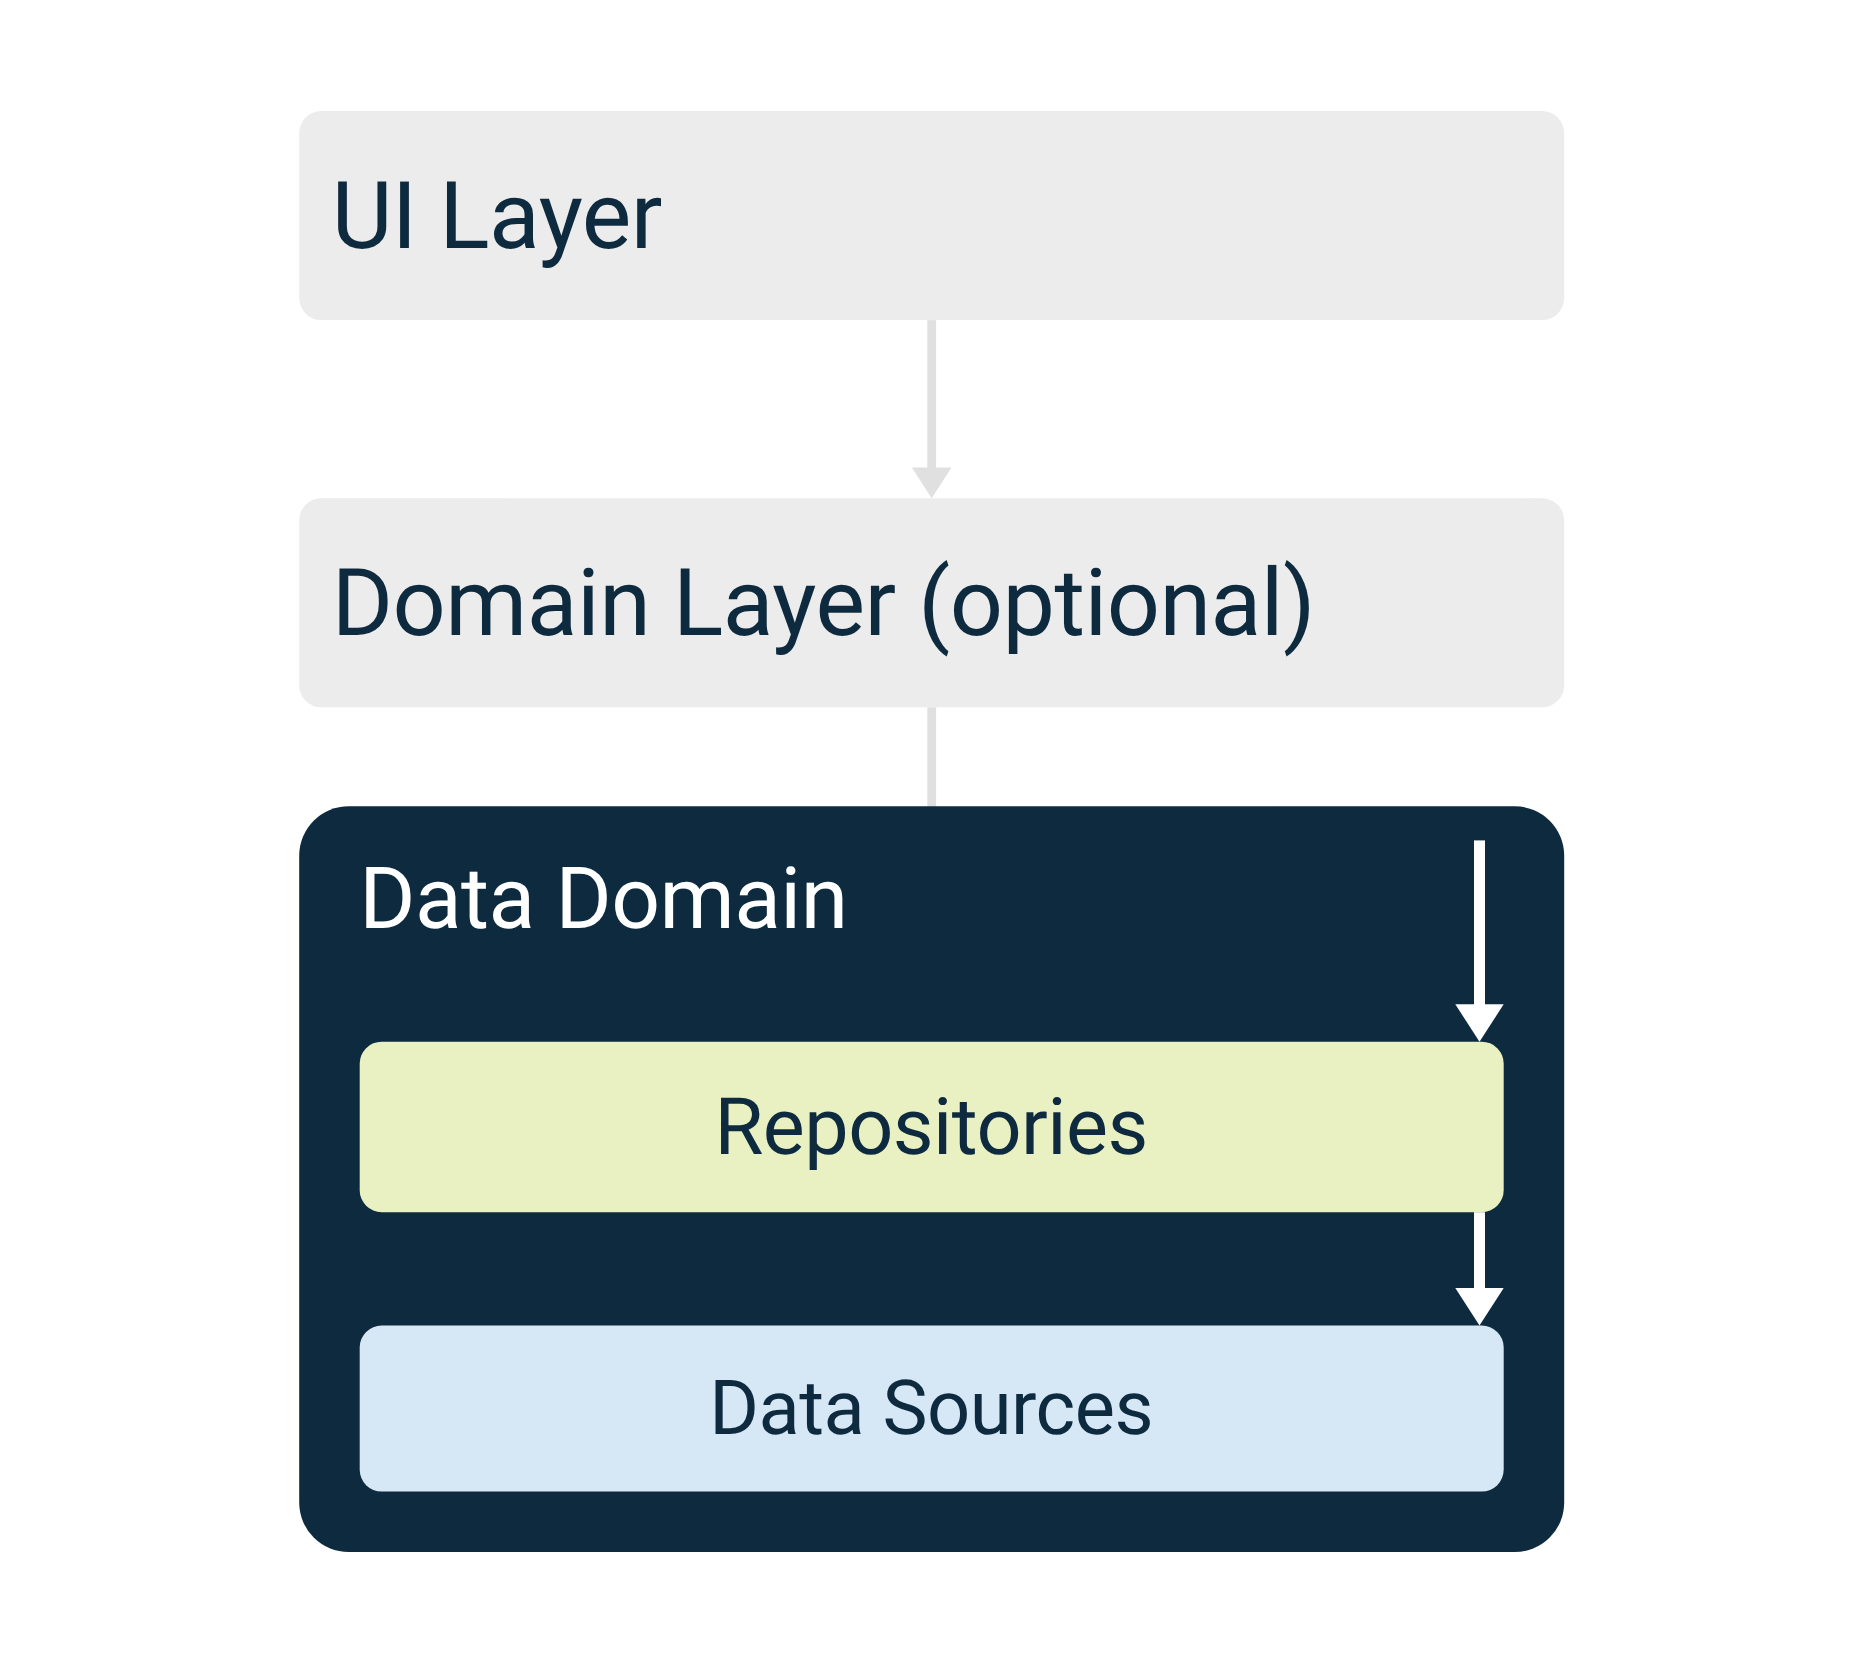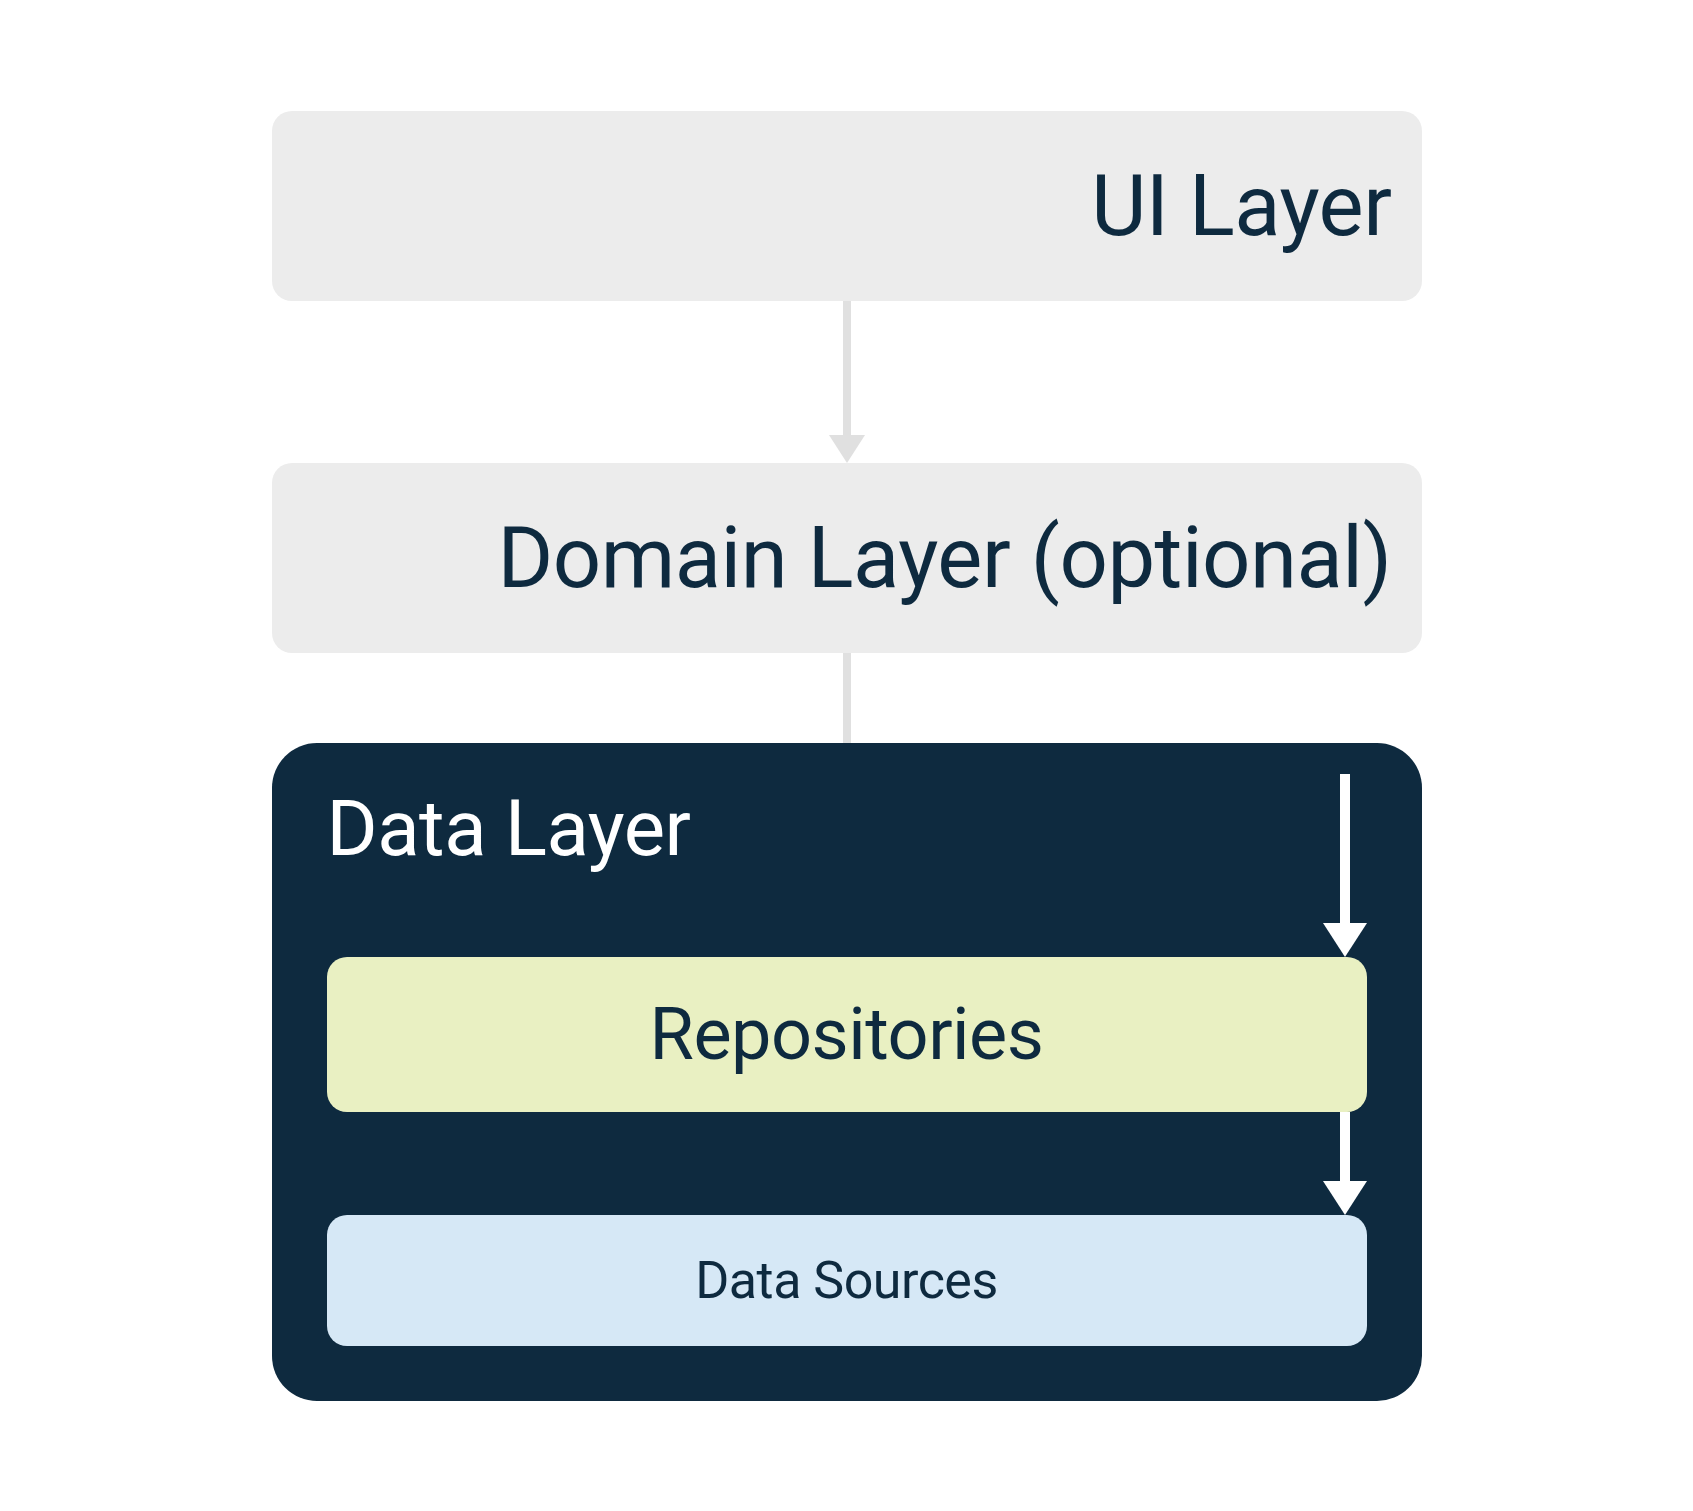--- a/index.html
+++ b/index.html
@@ -20,21 +20,21 @@
       width: 1150px;
       display: flex;
       flex-direction: column;
       align-items: center;
     }
     .layer-box {
       width: 100%;
       background: #ececec;
       border-radius: 20px;
       padding: 45px 30px;
-      text-align: right;
+      text-align: left;
       color: #0e2a3f;
       font-size: 85px;
       font-weight: 400;
       letter-spacing: -0.5px;
     }
     .arrow-light {
       display: flex;
       flex-direction: column;
       align-items: center;
       margin: 0;
@@ -100,21 +100,21 @@
       font-weight: 400;
       letter-spacing: -0.5px;
     }
     .data-sources-box {
       width: 100%;
       background: #d6e8f6;
       border-radius: 20px;
       padding: 35px 30px;
       text-align: center;
       color: #0e2a3f;
-      font-size: 52px;
+      font-size: 69px;
       font-weight: 400;
       letter-spacing: -0.5px;
     }
   </style>
 </head>
 <body>
 
 <div class="diagram-container">
 
   <div class="layer-box">
@@ -128,21 +128,21 @@
 
   <div class="layer-box">
     <span>Domain Layer (optional)</span>
   </div>
 
   <div class="arrow-light" style="margin-bottom:-5px;">
     <div class="arrow-light-line" style="height:100px;"></div>
   </div>
 
   <div class="data-layer-container">
-    <div class="data-layer-title">Data Layer</div>
+    <div class="data-layer-title">Data Domain</div>
 
     <div class="inner-content">
       <div class="arrow-white" style="margin-top:-110px;">
         <div class="arrow-white-line" style="height:150px;"></div>
         <div class="arrow-white-head"></div>
       </div>
 
       <div class="repositories-box">
         <span>Repositories</span>
       </div>

